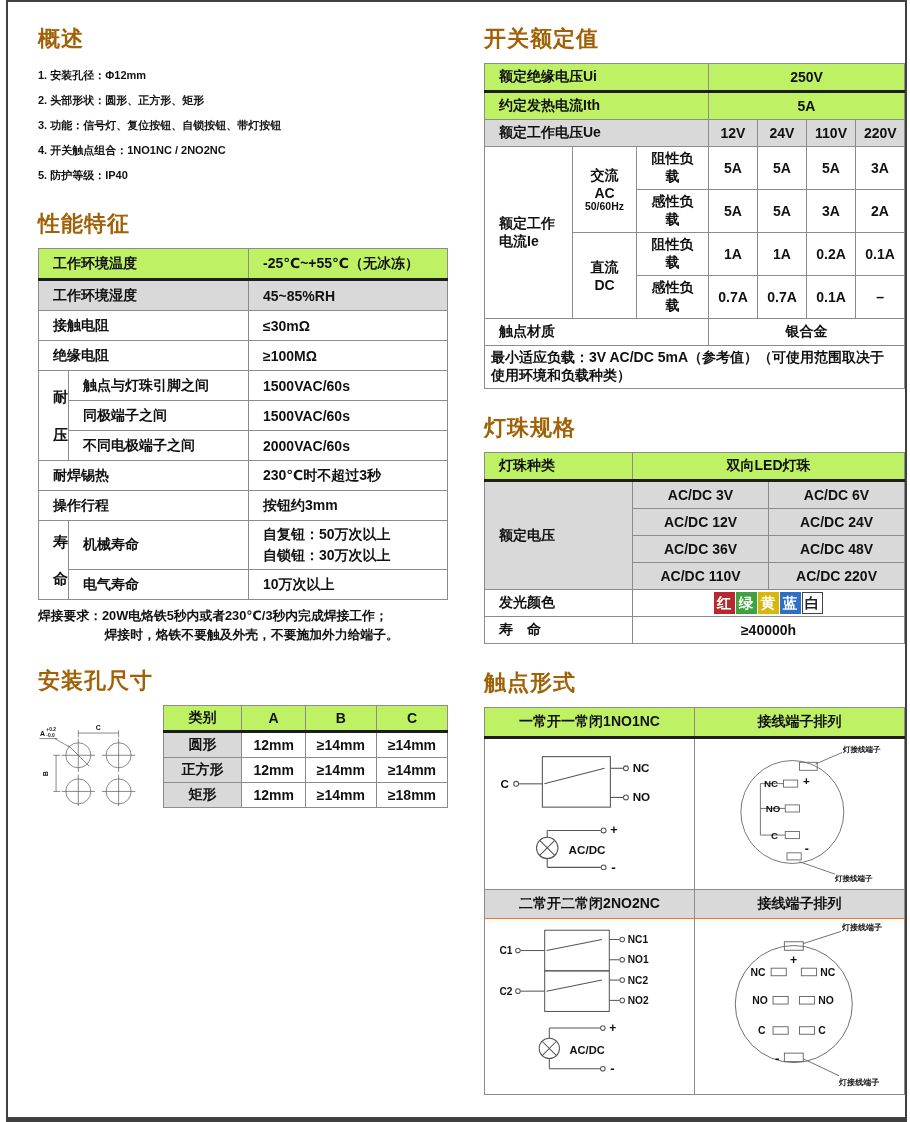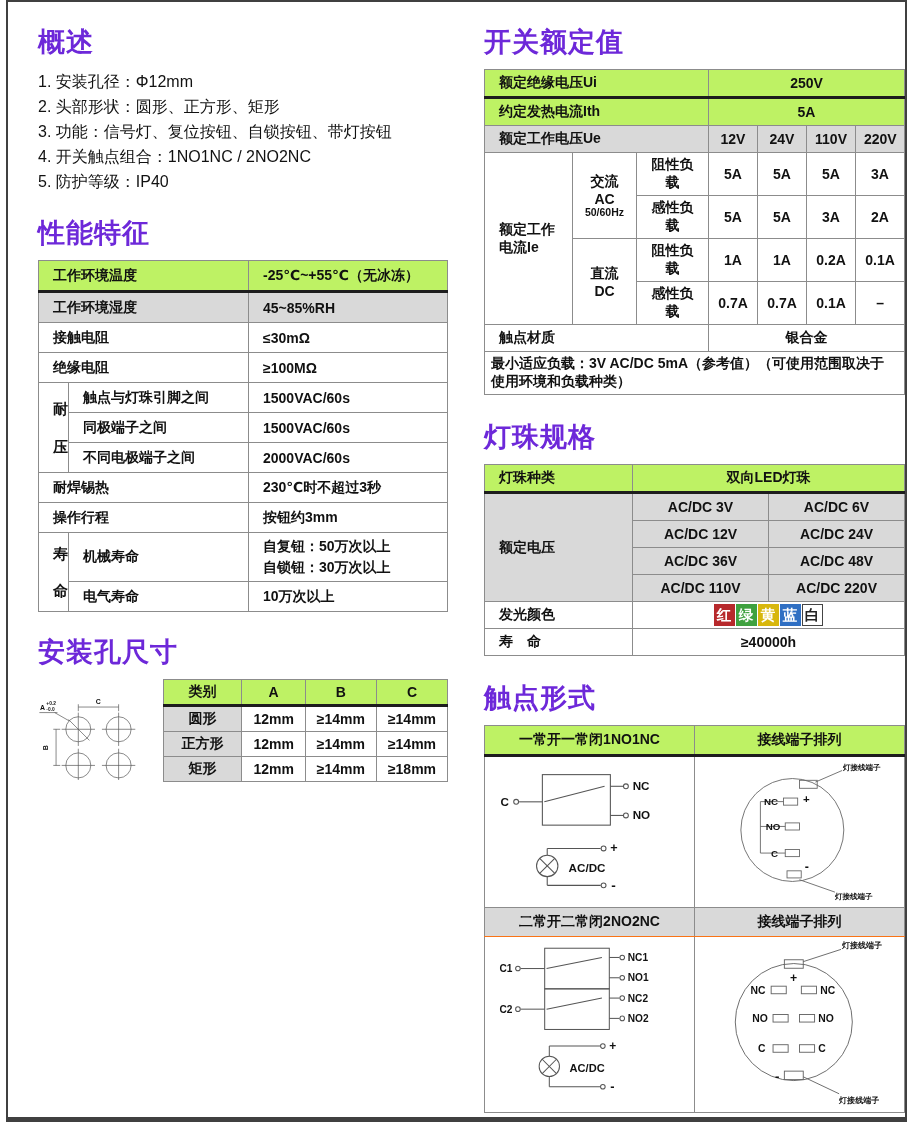--- a/index.html
+++ b/index.html
@@ -3,22 +3,22 @@
 <meta charset="utf-8">
 <style>
   html,body { margin:0; padding:0; background:#ffffff; }
   body { width:910px; height:1122px; position:relative;
          font-family:"Liberation Sans","DejaVu Sans",sans-serif; color:#111; }
   .frame { position:absolute; left:6px; top:0; width:901px; height:1122px; box-sizing:border-box;
            border:2px solid #404040; border-bottom-width:5px; padding:22px 26px 0 30px; overflow:hidden; }
   .cols { display:flex; gap:36px; }
   .col-left { flex:0 0 410px; }
   .col-right { flex:0 0 420px; }
-  .sec-title { font-size:27px; font-weight:bold; margin:0 0 9px 0; letter-spacing:1px; color:#6d28d9; }
-  .overview-list div { font-size:16px; font-weight:normal; line-height:25px; }
+  .sec-title { font-size:22px; font-weight:bold; margin:0 0 9px 0; letter-spacing:1px; color:#a16207; }
+  .overview-list div { font-size:11px; font-weight:bold; line-height:25px; }
 
   table.t { border-collapse:collapse; width:100%; color:#111; font-weight:bold; table-layout:fixed; }
   table.t td { border:1px solid #8c8c8c; font-size:14px; padding:3px 8px; vertical-align:middle; }
   tr.hdr td { border-bottom:3px solid #1d1d1d; }
   .blue { background:#bef264; }
   .grey { background:#d9d9d9; }
   .lbl { text-align:left; padding-left:14px !important; }
   .c { text-align:center; }
 
   .perf td { height:23px; }
@@ -121,20 +121,24 @@
               <div>自复钮：50万次以上</div>
               <div>自锁钮：30万次以上</div>
             </td>
           </tr>
           <tr>
             <td class="lbl">电气寿命</td>
             <td class="val">10万次以上</td>
           </tr>
         </tbody>
           </table>
+        <div class="perf-note">
+          <div>焊接要求：20W电烙铁5秒内或者230℃/3秒内完成焊接工作；</div>
+          <div class="l2">焊接时，烙铁不要触及外壳，不要施加外力给端子。</div>
+        </div>
       </div>
 
       <div class="sec" style="margin-top:22px">
         <h2 class="sec-title">安装孔尺寸</h2>
         <div class="mount-wrap">
           <svg width="168" height="120" viewBox="0 0 168 120">
             <g stroke="#555" stroke-width="1" fill="none">
               <circle cx="58" cy="46" r="18"></circle>
                 <circle cx="116" cy="46" r="18"></circle>
               <circle cx="58" cy="98" r="18"></circle>

